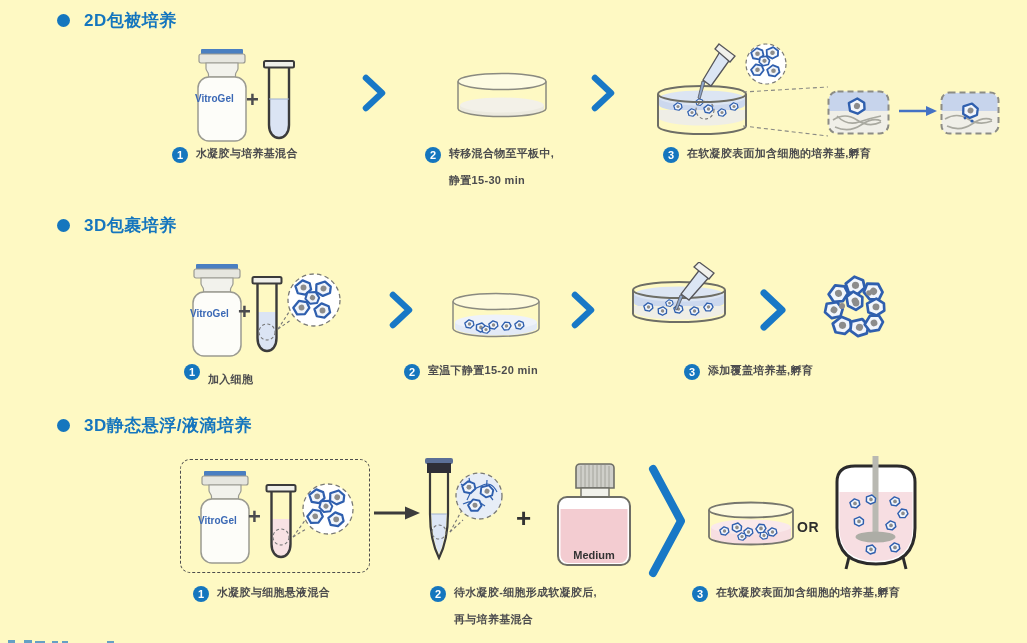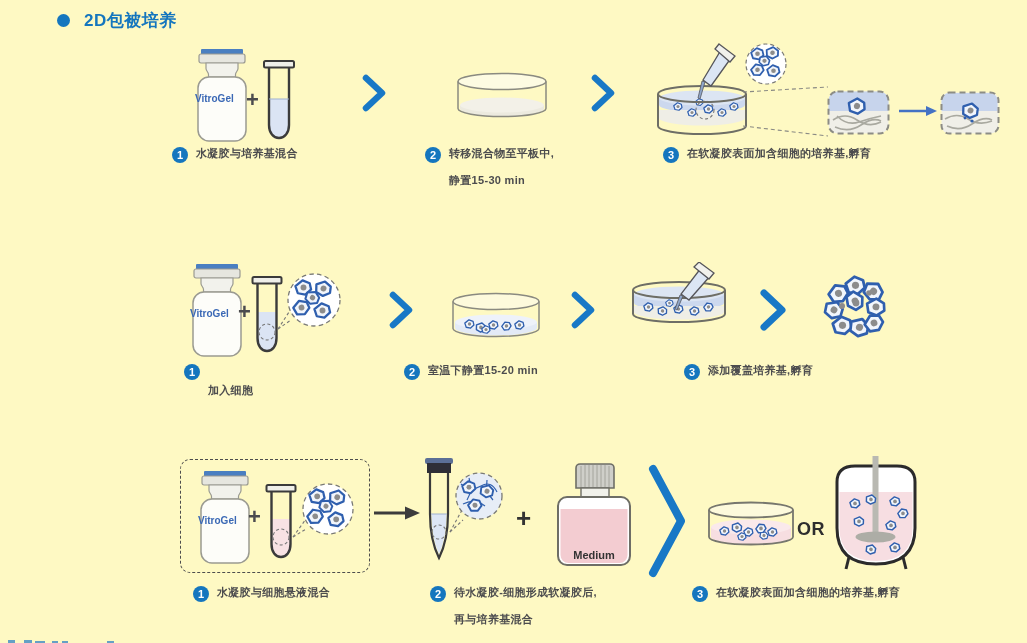--- a/index.html
+++ b/index.html
@@ -9,21 +9,21 @@
   .heading{position:absolute;display:flex;align-items:center;gap:14px;}
   .bullet{width:13px;height:13px;border-radius:50%;background:#1576BE;flex:0 0 auto;}
   .heading-text{font-size:17px;font-weight:bold;color:#1576BE;letter-spacing:.5px;white-space:nowrap;}
   .cap{position:absolute;font-size:11px;font-weight:bold;color:#4c4c4e;white-space:nowrap;letter-spacing:.3px;}
   .badge{position:absolute;width:16px;height:16px;border-radius:50%;background:#1576BE;
          color:#fff;font-size:11px;font-weight:bold;text-align:center;line-height:16px;}
   .plus{position:absolute;font-size:22px;font-weight:bold;color:#4b4b4e;line-height:1;}
   .plus.big{font-size:26px;color:#333;}
   .vial-label{position:absolute;font-size:10px;font-weight:bold;color:#3a68b5;text-align:left;width:54px;}
   .medium-label{position:absolute;font-size:11px;font-weight:bold;color:#333;text-align:center;width:56px;}
-  .or{position:absolute;font-size:18px;font-weight:bold;color:#2e2e2e;letter-spacing:.5px;text-align:center;}
+  .or{position:absolute;font-size:14px;font-weight:bold;color:#2e2e2e;letter-spacing:.5px;text-align:center;}
   .dashed-box{position:absolute;border:1.6px dashed #4d4d4d;border-radius:10px;}
   .frag{position:absolute;height:2.5px;background:#4a90c6;opacity:.85;}
 </style>
 </head>
 <body>
 
 <div id="stage">
 
   <svg width="0" height="0" style="position:absolute">
     <defs>
@@ -132,20 +132,24 @@
   </svg>
 
   <span class="badge" style="left:172px;top:147px">1</span>
   <span class="cap" style="left:196px;top:146px">水凝胶与培养基混合</span>
   <span class="badge" style="left:425px;top:147px">2</span>
   <span class="cap" style="left:449px;top:146px">转移混合物至平板中,</span>
   <span class="cap" style="left:449px;top:173px">静置15-30 min</span>
   <span class="badge" style="left:663px;top:147px">3</span>
   <span class="cap" style="left:687px;top:146px">在软凝胶表面加含细胞的培养基,孵育</span>
 
+  <div class="heading" style="left:57px;top:214px">
+    <span class="bullet"></span>
+    <span class="heading-text">3D包裹培养</span>
+  </div>
 
   <svg class="abs" style="left:186px;top:263px" width="62" height="94" viewBox="0 0 62 94">
     <rect x="10" y="1" width="42" height="5.5" rx="1" fill="#4a7fc1"></rect>
     <rect x="8" y="6" width="46" height="9" rx="2" fill="#e6e6df" stroke="#9a9a91" stroke-width="1.2"></rect>
     <path d="M15,15 h32 v5.5 c0,2.5 -2.5,3.5 -2.5,6 v2.5 h-27 v-2.5 c0,-2.5 -2.5,-3.5 -2.5,-6 Z" fill="#f2f2ec" stroke="#9a9a91" stroke-width="1.2"></path>
     <rect x="7" y="29" width="48" height="64" rx="11" fill="#fdfdf9" stroke="#9a9a91" stroke-width="1.5"></rect>
   </svg>
   <span class="vial-label" style="left:190px;top:308px">VitroGel</span>
   <span class="plus" style="left:238px;top:301px">+</span>
   <svg class="abs" style="left:250px;top:274px" width="34" height="82" viewBox="0 0 34 82">
@@ -224,26 +228,30 @@
     <use href="#cell" transform="translate(24,18) scale(1.1) rotate(70 10 9)"></use>
     <use href="#cell" transform="translate(11,42) scale(1.15)"></use>
     <use href="#cell" transform="translate(28,44) scale(1.15) rotate(25 10 9)"></use>
     <use href="#cell" transform="translate(43,40) scale(1.1) rotate(-20 10 9)"></use>
     <circle cx="36" cy="30" r="3.4" fill="#8c8c8c"></circle>
     <circle cx="22" cy="33" r="3" fill="#8c8c8c"></circle>
     <circle cx="49" cy="20" r="2.8" fill="#8c8c8c"></circle>
   </svg>
 
   <span class="badge" style="left:184px;top:364px">1</span>
-  <span class="cap" style="left:208px;top:383px">加入细胞</span>
+  <span class="cap" style="left:208px;top:372px">加入细胞</span>
   <span class="badge" style="left:404px;top:364px">2</span>
   <span class="cap" style="left:428px;top:363px">室温下静置15-20 min</span>
   <span class="badge" style="left:684px;top:364px">3</span>
   <span class="cap" style="left:708px;top:363px">添加覆盖培养基,孵育</span>
 
+  <div class="heading" style="left:57px;top:414px">
+    <span class="bullet"></span>
+    <span class="heading-text">3D静态悬浮/液滴培养</span>
+  </div>
 
   <div class="dashed-box" style="left:180px;top:459px;width:188px;height:112px"></div>
 
   <svg class="abs" style="left:194px;top:470px" width="62" height="94" viewBox="0 0 62 94">
     <rect x="10" y="1" width="42" height="5.5" rx="1" fill="#4a7fc1"></rect>
     <rect x="8" y="6" width="46" height="9" rx="2" fill="#e6e6df" stroke="#9a9a91" stroke-width="1.2"></rect>
     <path d="M15,15 h32 v5.5 c0,2.5 -2.5,3.5 -2.5,6 v2.5 h-27 v-2.5 c0,-2.5 -2.5,-3.5 -2.5,-6 Z" fill="#f2f2ec" stroke="#9a9a91" stroke-width="1.2"></path>
     <rect x="7" y="29" width="48" height="64" rx="11" fill="#fdfdf9" stroke="#9a9a91" stroke-width="1.5"></rect>
   </svg>
   <span class="vial-label" style="left:198px;top:515px">VitroGel</span>

